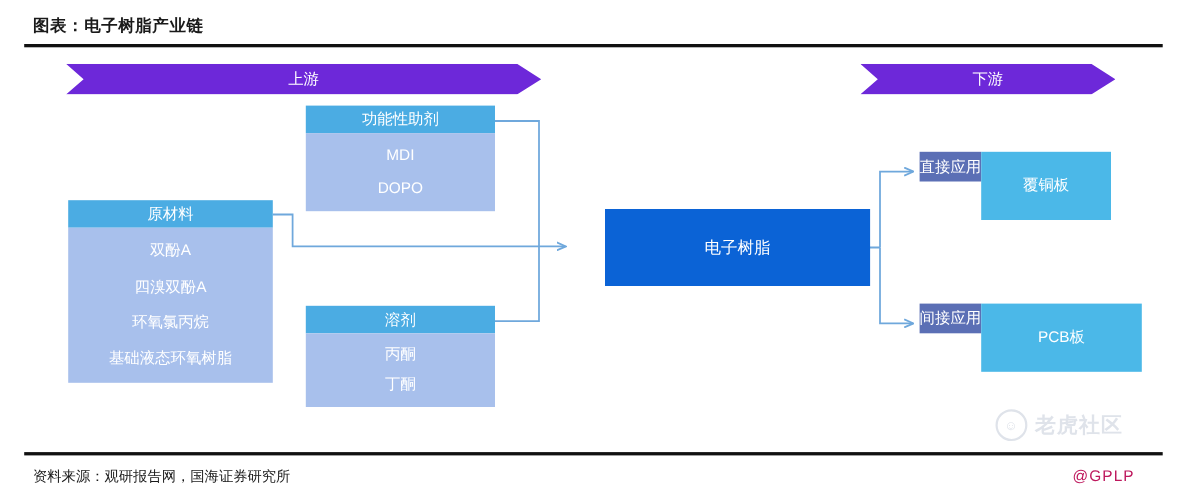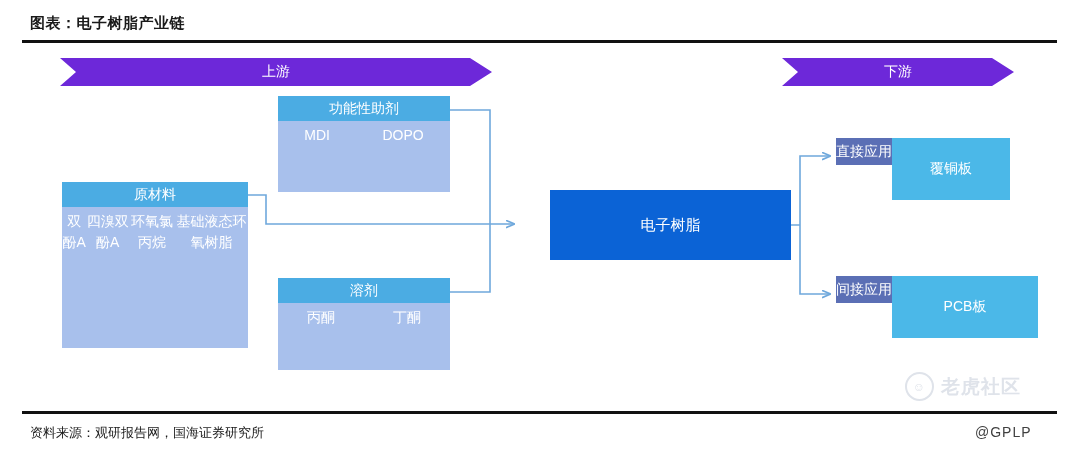--- a/index.html
+++ b/index.html
@@ -96,21 +96,21 @@
   .node .hdr {
     font-size: 14px;
     line-height: 25px;
     height: 25px;
     background: #4BACE3;
   }
   .node .body {
     background: #A8C0EC;
     flex: 1;
     display: flex;
-    flex-direction: row;
+    flex-direction: column;
     justify-content: space-around;
     padding: 4px 0 6px 0;
   }
   .node .body .row {
     font-size: 14px;
     line-height: 21px;
   }
 
   .node-raw      { left: 62px;  top: 182px; width: 186px; height: 166px; }
   .node-additive { left: 278px; top: 96px;  width: 172px; height: 96px; }
@@ -183,21 +183,21 @@
     display: flex;
     align-items: center;
     justify-content: center;
     font-size: 12px;
     font-weight: normal;
   }
   .wm-gplp {
     position: absolute;
     left: 975px;
     top: 424px;
-    color: #404040;
+    color: #be185d;
     font-size: 14px;
     letter-spacing: 1px;
   }
 </style>
 </head>
 <body>
 
 <div id="page">
 
   <div class="fig-title">图表：电子树脂产业链</div>

